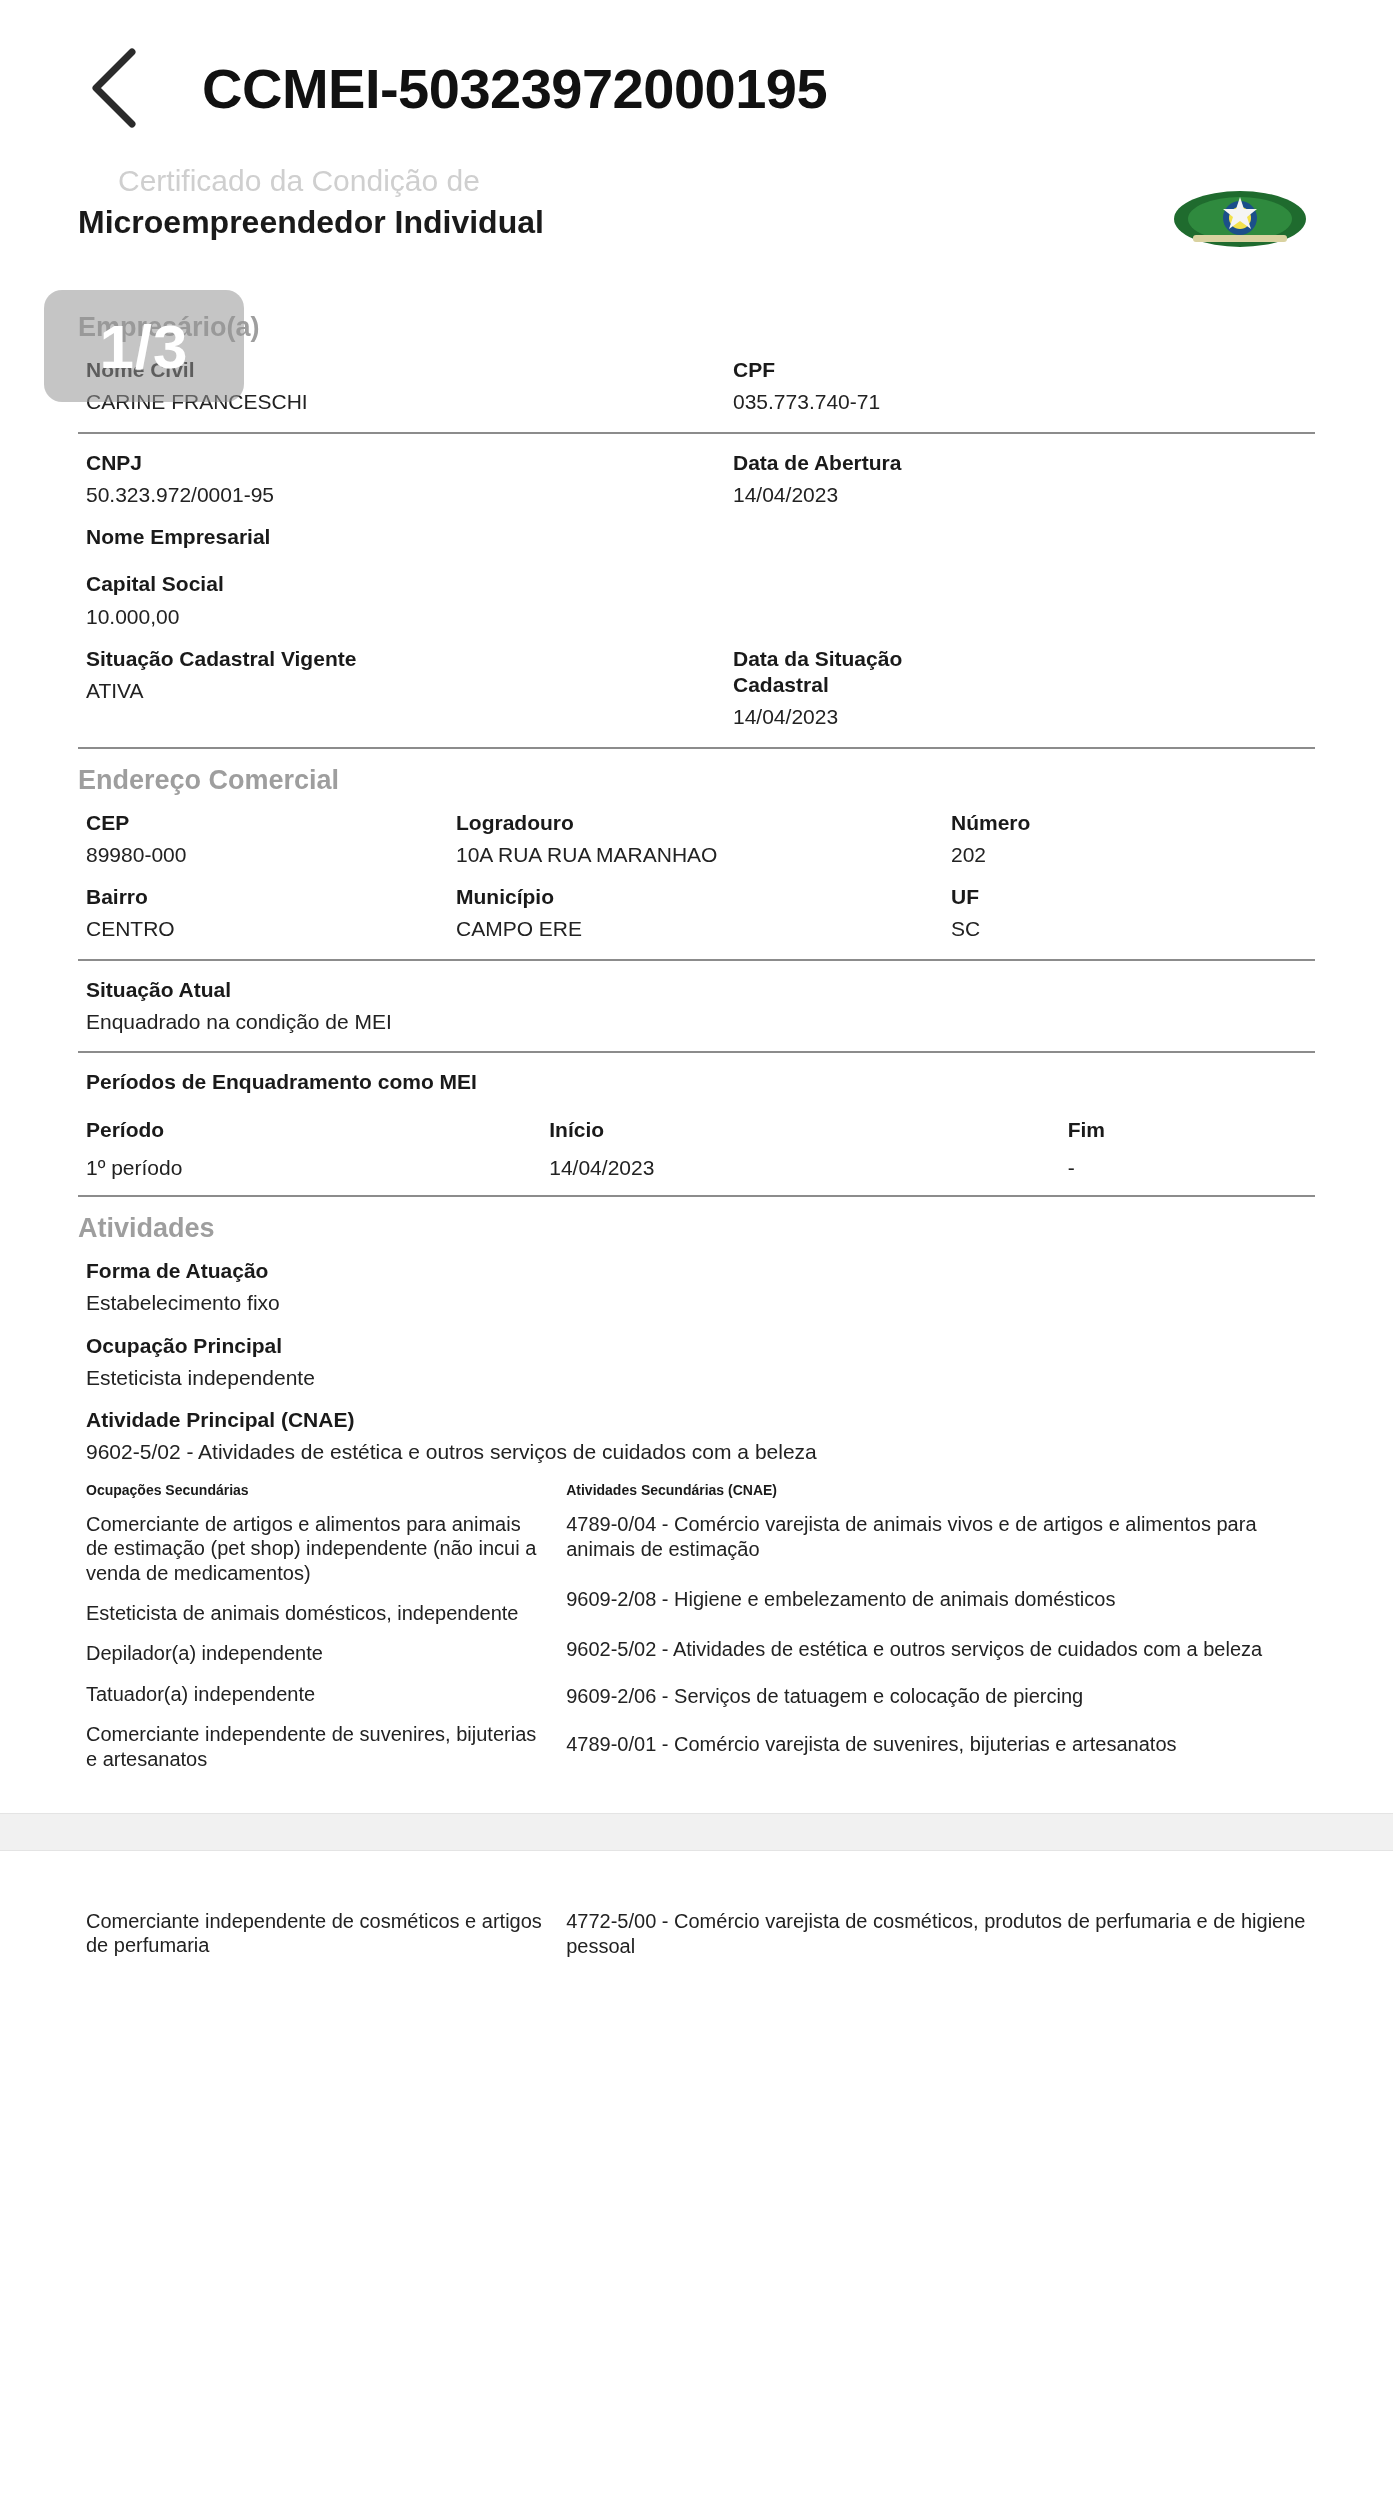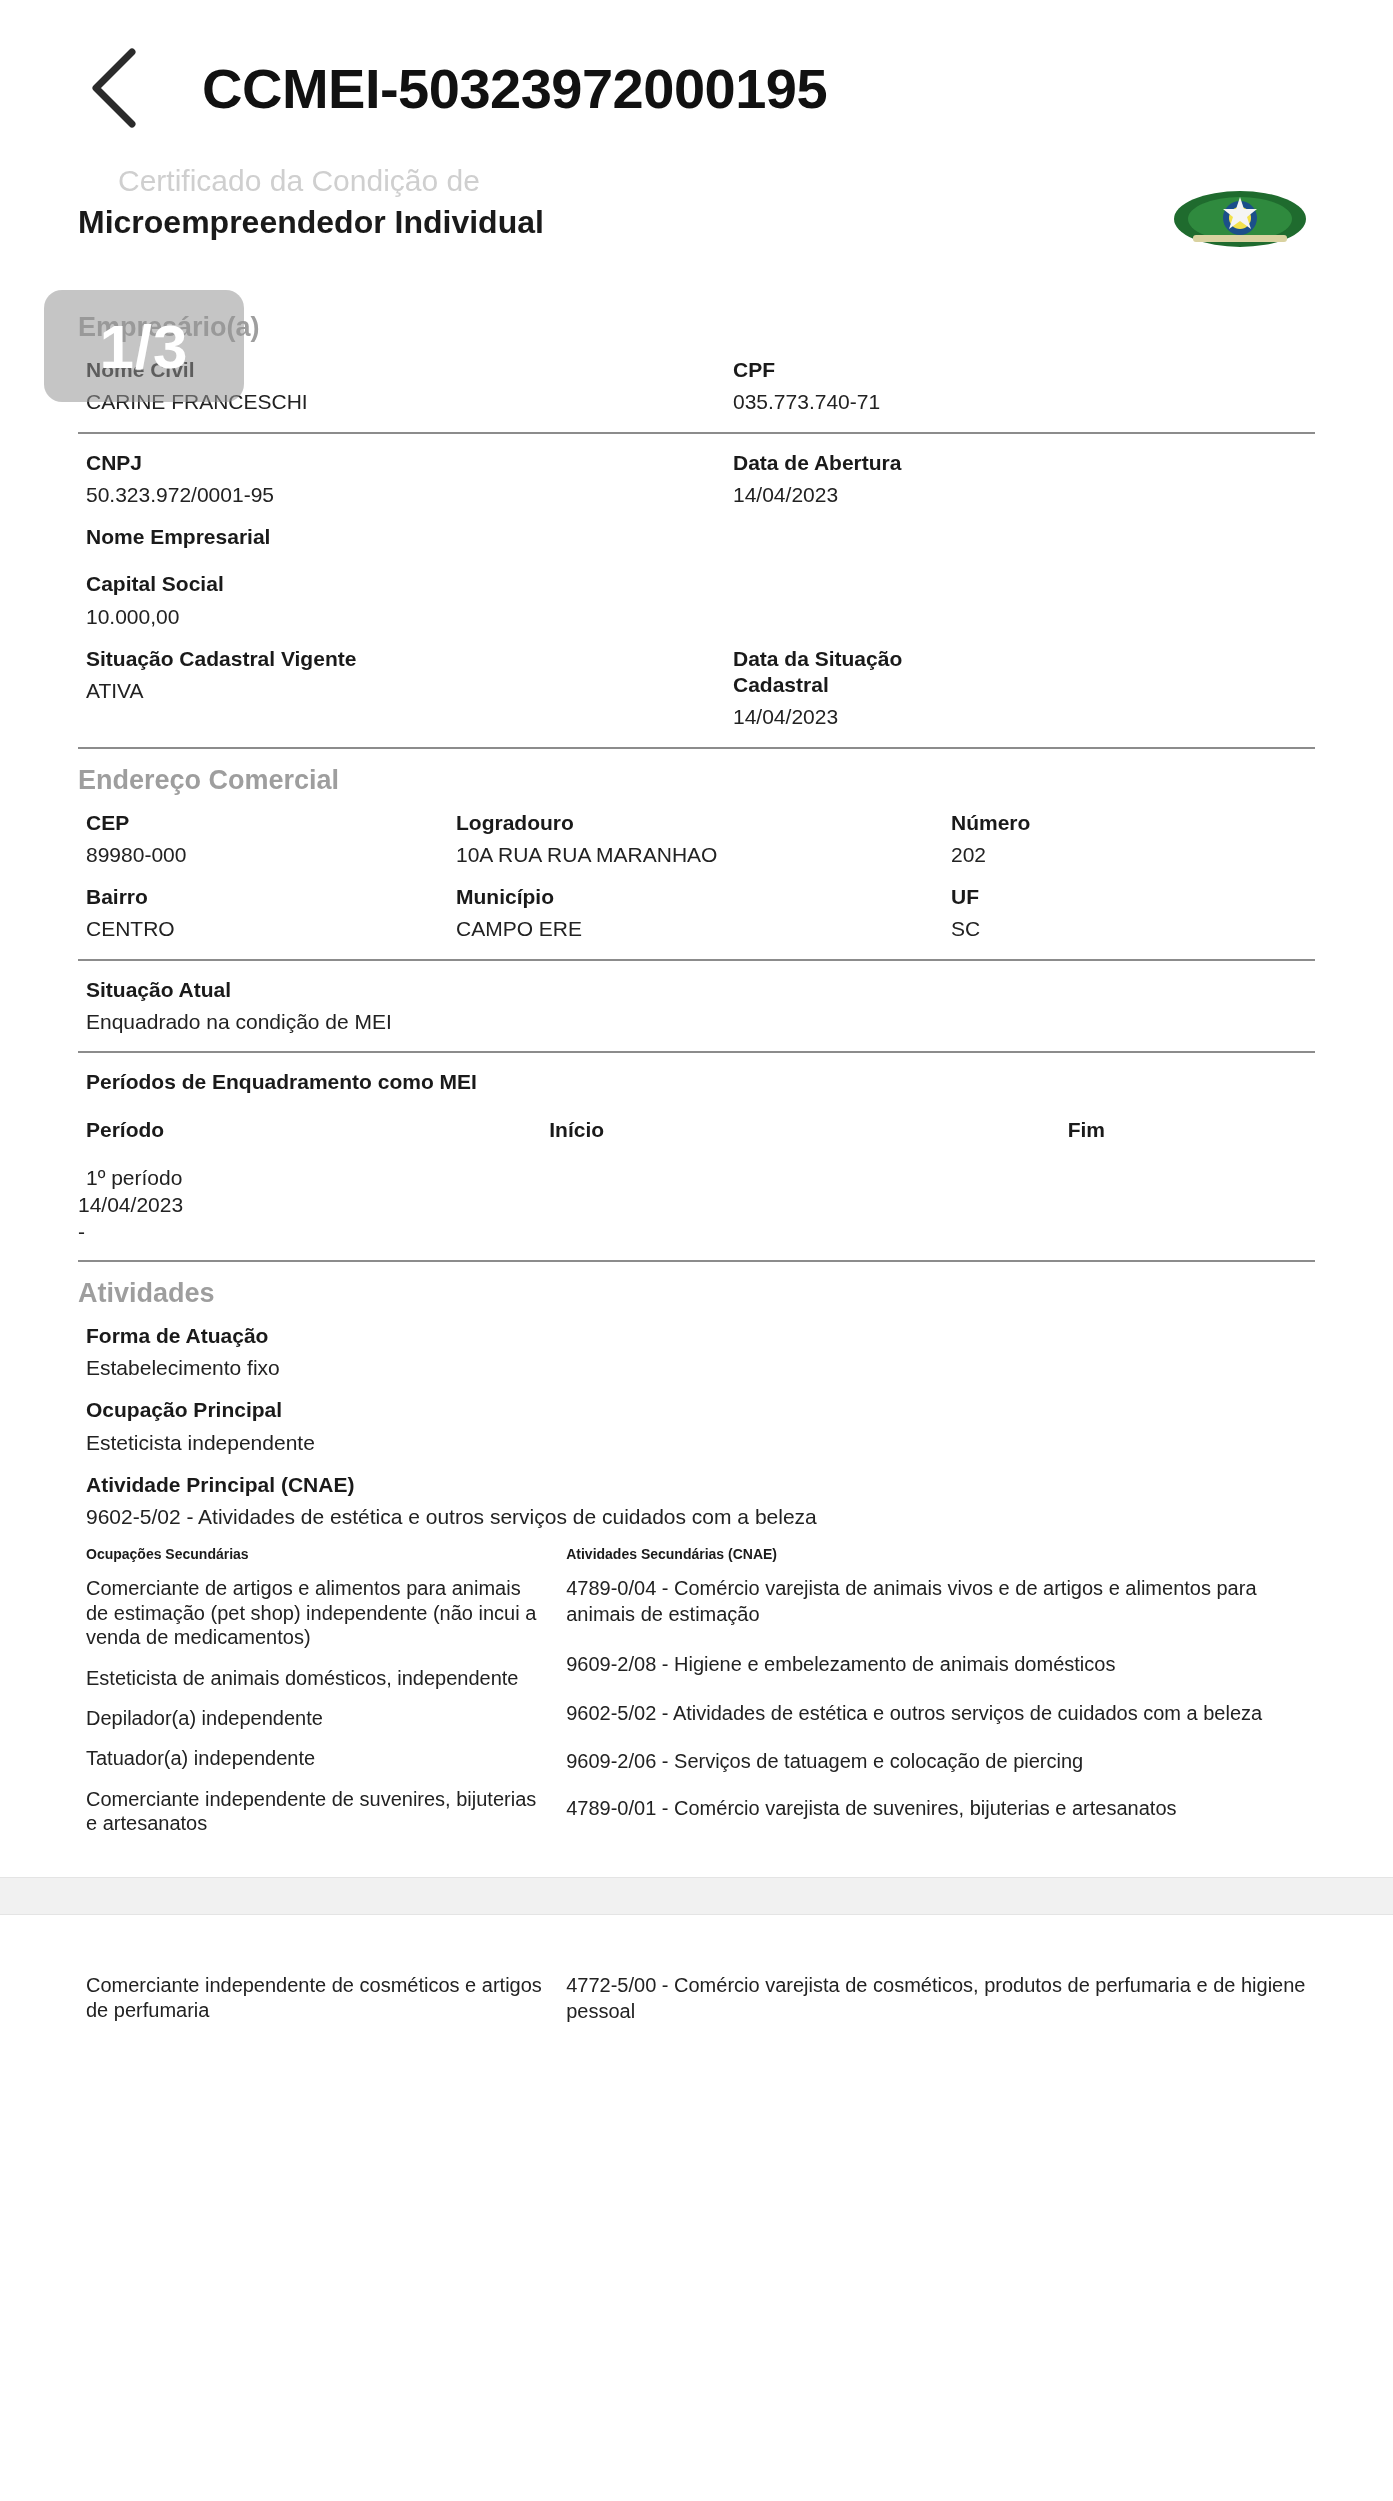--- a/index.html
+++ b/index.html
@@ -316,21 +316,21 @@
       <div class="per-c1">
           <div class="f-label">Período</div>
         </div>
       <div class="per-c2">
           <div class="f-label">Início</div>
         </div>
       <div class="per-c3">
           <div class="f-label">Fim</div>
         </div>
     </div>
-    <div class="per-row" style="margin-top:16px;flex-direction:column;">
+    <div class="per-row" style="margin-top:6px;">
       <div class="per-c1">
           <div class="f-value">1º período</div>
         </div>
       <div class="per-c2">
           <div class="f-value">14/04/2023</div>
         </div>
       <div class="per-c3">
           <div class="f-value">-</div>
         </div>
     </div>

